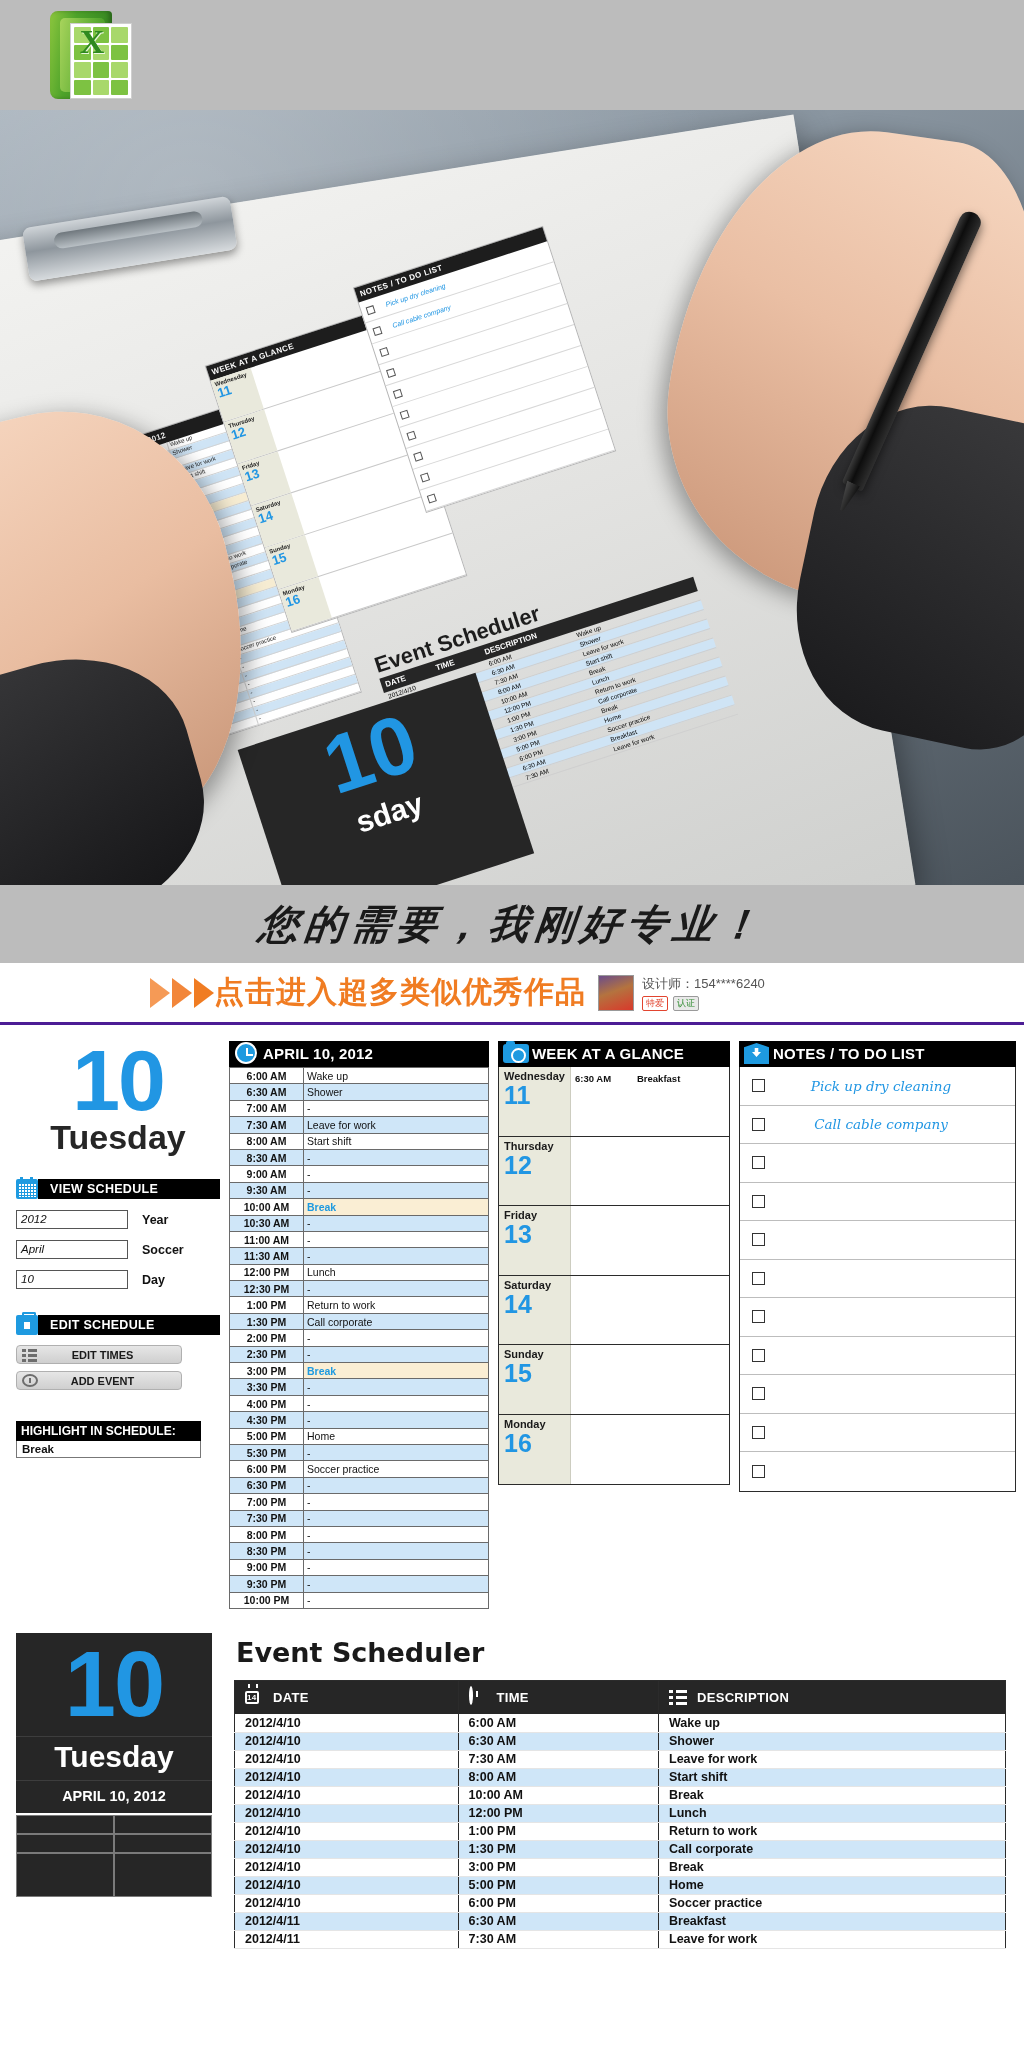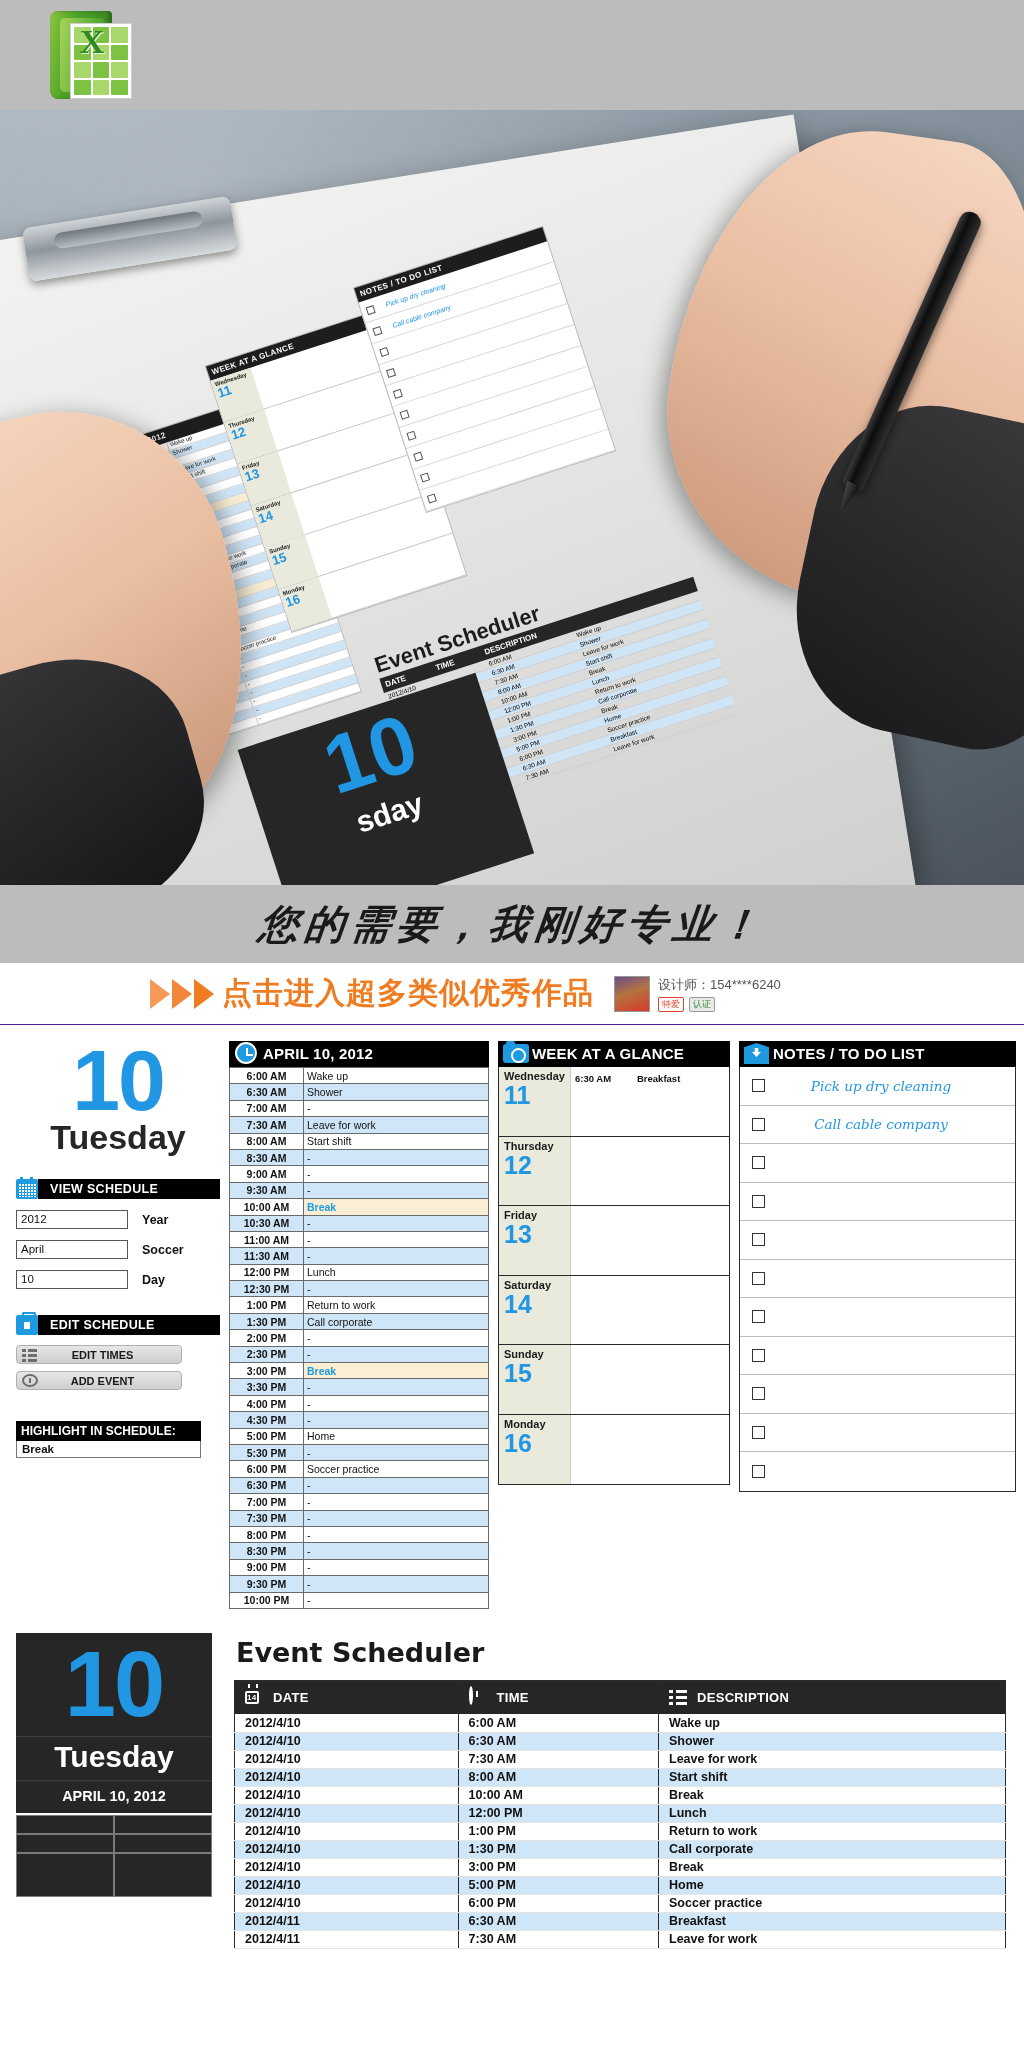--- a/index.html
+++ b/index.html
@@ -198,22 +198,22 @@
     font-family:"DejaVu Serif", serif;
     font-size: 40px; font-weight:700; color:#1a1a1a;
     letter-spacing: 6px;
     font-style: italic;
     transform: skewX(-6deg);
   }
 
   
   .promo-banner{
     height: 62px; background:#fff; display:flex; align-items:center;
-    padding-left: 150px; gap: 8px;
-    border-bottom:1px solid #4c1d95;
+    padding-left: 150px; gap: 0;
+    border-bottom:3px solid #4c1d95;
   }
   .arrows{ display:flex; gap:2px; }
   .arrow{
     width:0;height:0;border-top:15px solid transparent;border-bottom:15px solid transparent;
     border-left:20px solid #f07c22;
   }
   .arrow.a2{ border-left-color:#f2863a;}
   .arrow.a3{ border-left-color:#f59a56;}
   .promo-text{
     color:#f07c22; font-size:30px; font-weight:700; letter-spacing:1px;
@@ -280,20 +280,21 @@
     border:2px solid #1e9ae0; border-bottom:none; border-radius:2px 2px 0 0;
   }
   .ic-box:after{
     content:""; position:absolute; left:8px; top:7px; width:6px; height:7px; background:#fff;
   }
   .field-row{ display:flex; align-items:center; margin-top:11px; gap:14px;}
   .field-input{
     width:112px; height:19px; border:1.5px solid #555; background:#fff;
     font-size:11.5px; color:#111; padding:0 4px; line-height:16px;
     font-family:"Liberation Sans", sans-serif;
+    font-style:italic;
   }
   .field-label{ font-size:12.5px; font-weight:700; color:#111;}
   .btn-row{ margin-top:10px; }
   .sbtn{
     width:166px;height:19px; margin-bottom:7px;
     background:linear-gradient(#e6e6e6,#cfcfcf);
     border:1px solid #b0b0b0; border-radius:4px;
     display:flex; align-items:center; position:relative;
   }
   .sbtn .bicon{ width:16px;height:13px;margin-left:5px; position:relative;}

